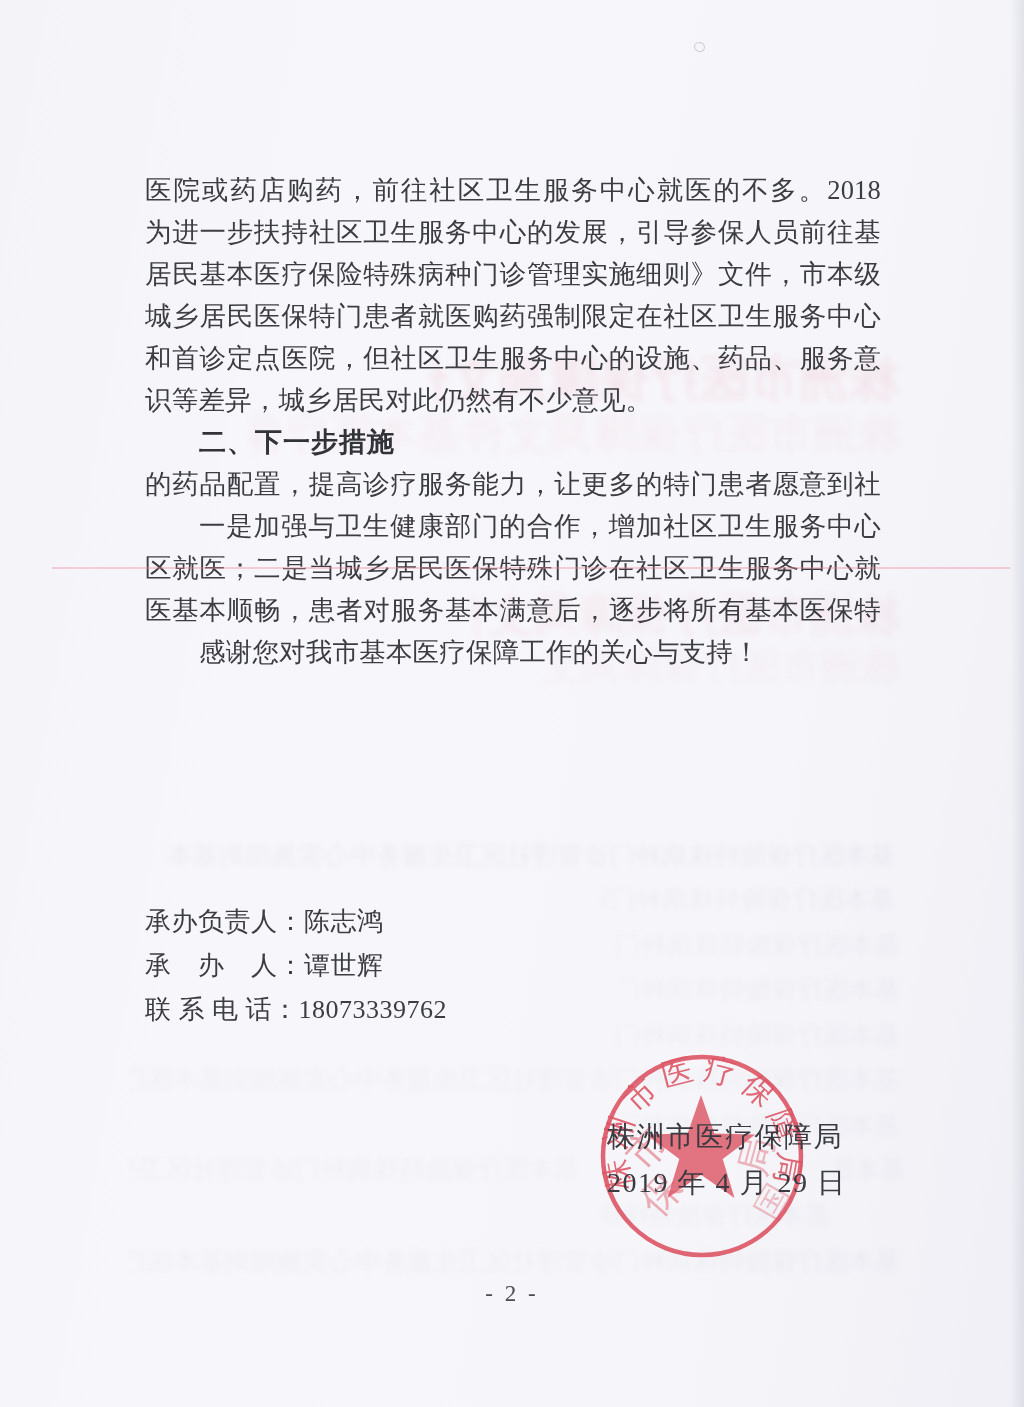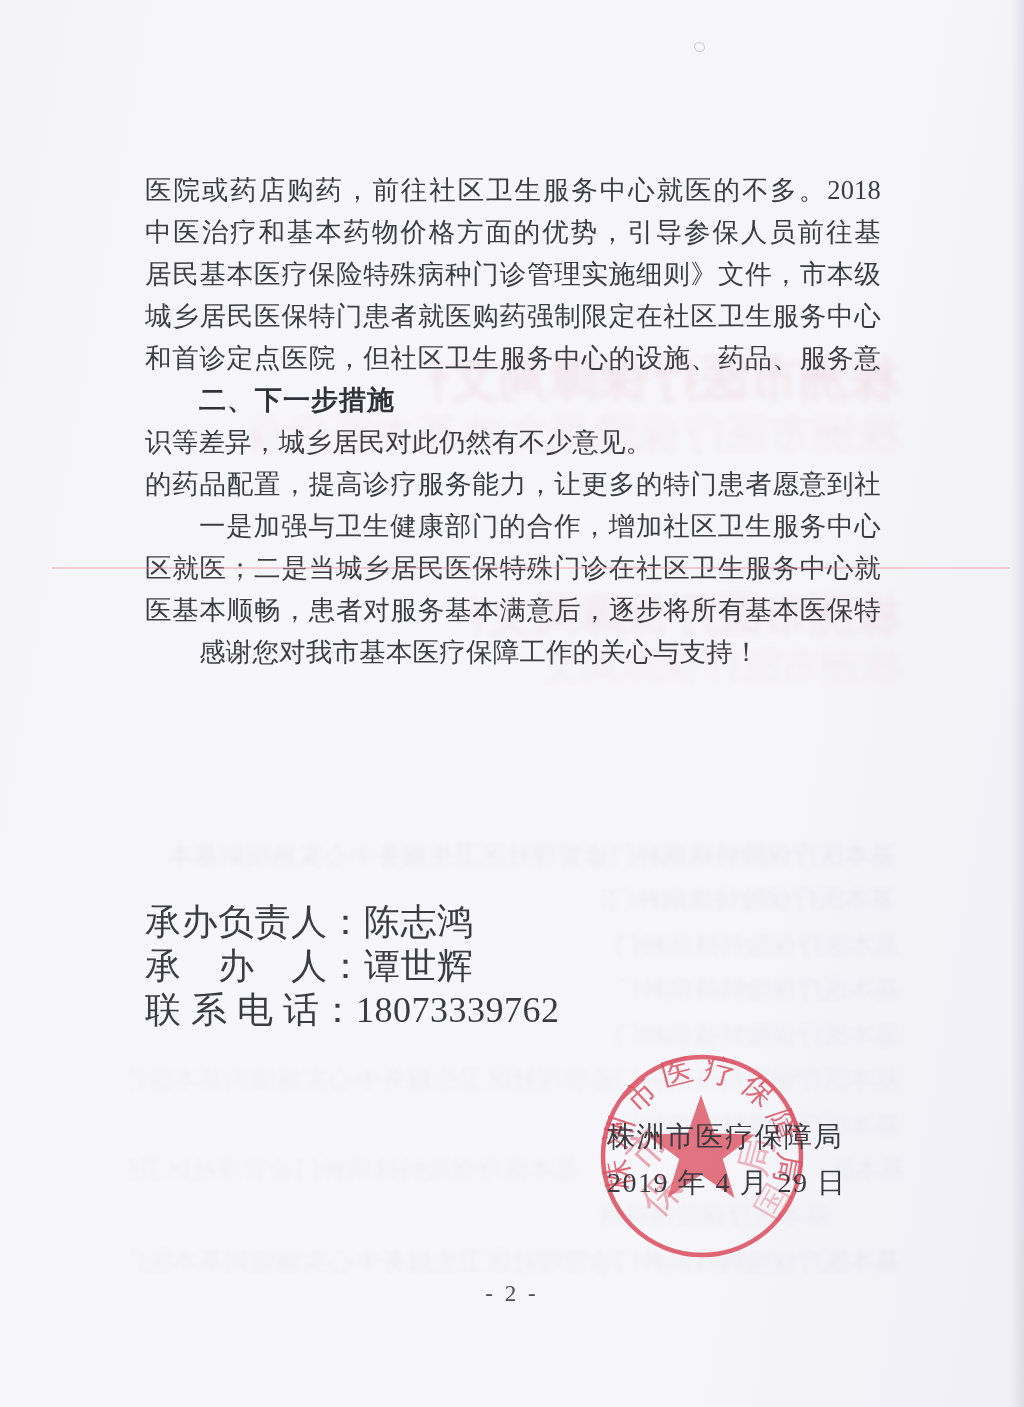--- a/index.html
+++ b/index.html
@@ -21,21 +21,21 @@
     overflow:hidden;text-align:left;
   }
   .line.fill{text-align:justify;text-align-last:justify;}
   .line.indent{padding-left:54px;}
   .line.heading{
     font-family:"Liberation Sans","DejaVu Sans",sans-serif;
     font-weight:700;font-size:27px;color:#323338;letter-spacing:1px;
   }
   
   #contact-lines{position:absolute;left:145px;top:900px;width:500px;z-index:3;}
-  .contact-line{height:44px;line-height:44px;font-size:36px;letter-spacing:.5px;}
+  .contact-line{height:44px;line-height:44px;font-size:26px;letter-spacing:.5px;}
   
   .signature{position:absolute;left:607px;top:1114px;z-index:6;}
   .sig-line{height:46px;line-height:46px;font-size:28px;letter-spacing:1.5px;color:#3a3b40;}
   
   .page-number{
     position:absolute;left:0;top:1281px;width:100%;text-align:center;z-index:3;
     font-size:23px;letter-spacing:3px;color:#4c4d52;
   }
   
   #artifacts{position:absolute;left:0;top:0;width:1024px;height:1407px;z-index:1;}
@@ -82,26 +82,26 @@
       <div class="pinkbleed" style="left: 470px; top: 588px; width: 430px; height: 54px; line-height: 54px; font-size: 46px; opacity: 0.1; color: rgb(229, 138, 155);">株洲市医疗保障局文件基本医疗保险管理通知</div>
       <div class="pinkbleed" style="left: 540px; top: 642px; width: 360px; height: 48px; line-height: 48px; font-size: 40px; opacity: 0.06; color: rgb(229, 138, 155);">株洲市医疗保障局文件基本医疗保险管理通知</div>
     </div>
 
   <div class="scan-speck"></div>
 
   <div class="fold-line" style="background: rgb(231, 140, 152);"></div>
 
   <div id="body-lines">
       <div class="line fill">医院或药店购药，前往社区卫生服务中心就医的不多。2018 年，</div>
-      <div class="line fill">中医治疗和基本药物价格方面的优势，引导参保人员前往基</div>
+      <div class="line fill">为进一步扶持社区卫生服务中心的发展，引导参保人员前往基</div>
       <div class="line fill">居民基本医疗保险特殊病种门诊管理实施细则》文件，市本级</div>
       <div class="line fill">城乡居民医保特门患者就医购药强制限定在社区卫生服务中心</div>
       <div class="line fill">和首诊定点医院，但社区卫生服务中心的设施、药品、服务意</div>
+      <div class="line">识等差异，城乡居民对此仍然有不少意见。</div>
       <div class="line indent heading">二、下一步措施</div>
-      <div class="line">识等差异，城乡居民对此仍然有不少意见。</div>
       <div class="line fill">的药品配置，提高诊疗服务能力，让更多的特门患者愿意到社</div>
       <div class="line fill indent">一是加强与卫生健康部门的合作，增加社区卫生服务中心</div>
       <div class="line fill">区就医；二是当城乡居民医保特殊门诊在社区卫生服务中心就</div>
       <div class="line fill">医基本顺畅，患者对服务基本满意后，逐步将所有基本医保特</div>
       <div class="line indent">感谢您对我市基本医疗保障工作的关心与支持！</div>
     </div>
 
   <div id="contact-lines">
       <div class="contact-line">承办负责人：陈志鸿</div>
       <div class="contact-line">承　办　人：谭世辉</div>

